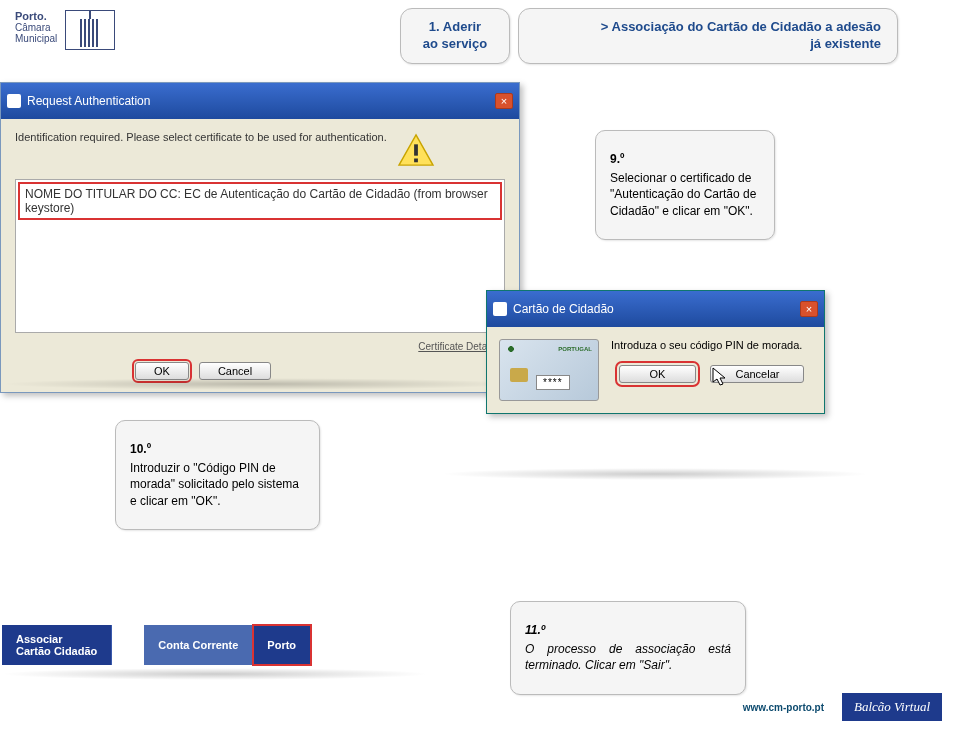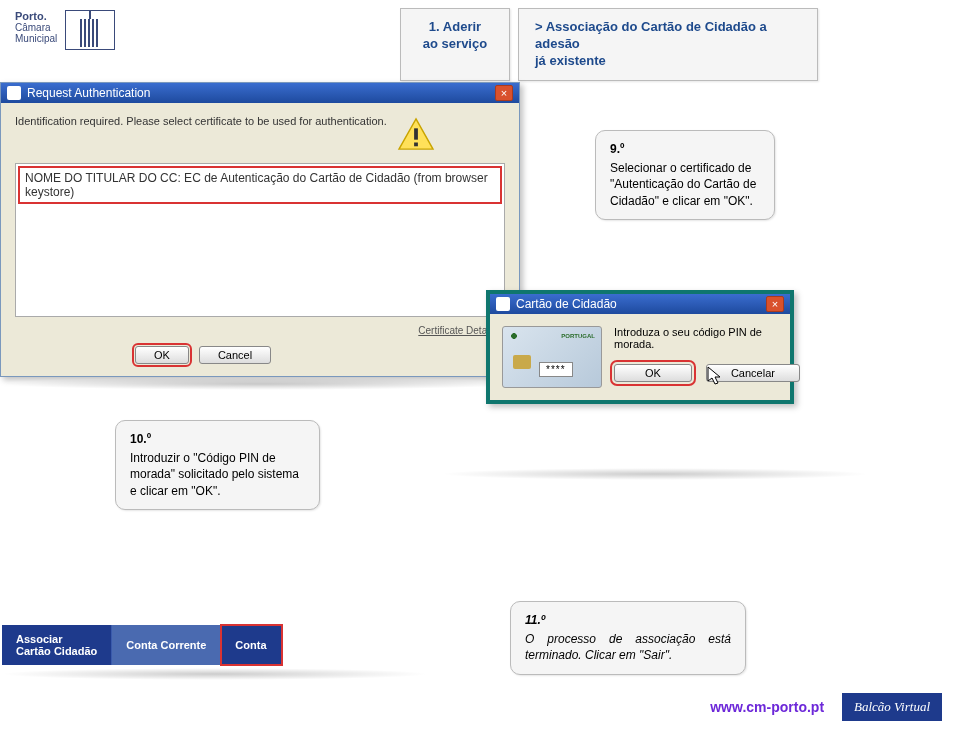--- a/index.html
+++ b/index.html
@@ -6,71 +6,71 @@
   body { width: 960px; height: 733px; background: #fff; font-family: Arial, sans-serif; position: relative; overflow: hidden; }
   
   .logo-area { position: absolute; top: 10px; left: 15px; display: flex; align-items: flex-start; gap: 8px; }
   .logo-text { font-size: 10px; color: #3a4a7a; line-height: 1.1; }
   .logo-text strong { font-weight: bold; font-size: 11px; }
   .logo-icon { width: 50px; height: 40px; border: 1px solid #3a4a7a; display: flex; align-items: flex-end; justify-content: center; padding-bottom: 2px; }
   .building { width: 20px; height: 28px; background: repeating-linear-gradient(90deg, #3a4a7a 0 2px, transparent 2px 4px); position: relative; }
   .building::after { content: ""; position: absolute; top: -8px; left: 50%; transform: translateX(-50%); width: 2px; height: 8px; background: #3a4a7a; }
   
   .header-callouts { position: absolute; top: 8px; left: 400px; display: flex; gap: 8px; }
-  .callout { background: #f5f5f5; border: 1px solid #bbb; border-radius: 0; padding: 10px 16px; font-size: 13px; line-height: 1.3; box-shadow: 1px 1px 2px rgba(0,0,0,0.1); }
+  .callout { background: #f5f5f5; border: 1px solid #bbb; border-radius: 12px; padding: 10px 16px; font-size: 13px; line-height: 1.3; box-shadow: 1px 1px 2px rgba(0,0,0,0.1); }
   .callout.small { width: 110px; text-align: center; }
-  .callout.wide { width: 300px; }
+  .callout.wide { width: 380px; text-align: right; }
   .blue-text { color: #1e4a8c; font-weight: bold; }
   
   .dialog-auth { position: absolute; top: 82px; left: 0; width: 520px; background: #ece9d8; border: 1px solid #7a98bd; box-shadow: 3px 3px 6px rgba(0,0,0,0.25); }
-  .dlg-title { background: linear-gradient(180deg, #3a6dcf 0%, #1e4a9e 100%); color: #fff; font-size: 12px; padding: 2px 6px; display: flex; align-items: center; justify-content: space-between; }
+  .dlg-title { background: linear-gradient(180deg, #3a6dcf 0%, #1e4a9e 100%); color: #fff; font-size: 12px; padding: 10px 6px; display: flex; align-items: center; justify-content: space-between; }
   .dlg-title-left { display: flex; align-items: center; gap: 6px; }
   .dlg-ico { width: 14px; height: 14px; background: #fff; border-radius: 2px; display: inline-block; }
   .dlg-close { width: 18px; height: 16px; background: #d9512c; border: 1px solid #a93a1f; border-radius: 2px; color: #fff; font-size: 11px; text-align: center; line-height: 14px; cursor: pointer; }
   .dlg-body { padding: 12px 14px; font-size: 11px; color: #333; }
   .dlg-prompt { display: flex; gap: 10px; align-items: flex-start; margin-bottom: 12px; }
   .warn-icon { width: 38px; height: 34px; display: block; flex-shrink: 0; margin-top: 2px; }
   .cert-box { border: 1px solid #aaa; background: #fff; padding: 2px; }
   .cert-row { border: 2px solid #d93333; padding: 3px 5px; font-size: 12px; color: #333; }
   .cert-list-pad { height: 110px; }
   .cert-details { text-align: right; margin-top: 8px; font-size: 10px; color: #555; text-decoration: underline; }
   .dlg-btns { display: flex; gap: 10px; margin-top: 10px; margin-left: 120px; }
   .winbtn { background: linear-gradient(#fff,#ddd); border: 1px solid #888; border-radius: 3px; padding: 2px 18px; font-size: 11px; cursor: pointer; }
   .winbtn.hi { outline: 2px solid #d93333; outline-offset: 1px; }
   
-  .step-callout { position: absolute; background: #f5f5f5; border: 1px solid #bbb; border-radius: 10px; padding: 10px 14px; font-size: 12px; line-height: 1.35; box-shadow: 1px 1px 2px rgba(0,0,0,0.1); }
+  .step-callout { position: absolute; background: #f5f5f5; border: 1px solid #bbb; border-radius: 10px; padding: 20px 14px; font-size: 12px; line-height: 1.35; box-shadow: 1px 1px 2px rgba(0,0,0,0.1); }
   .step9 { top: 130px; left: 595px; width: 180px; }
   .step10 { top: 420px; left: 115px; width: 205px; }
   .step11 { top: 601px; left: 510px; width: 236px; text-align: justify; font-style: italic; }
   .stepnum { font-weight: bold; margin-bottom: 3px; }
   
-  .dialog-cc { position: absolute; top: 290px; left: 486px; width: 308px; background: #ece9d8; border: 4px solid #0f766e; box-shadow: 3px 3px 6px rgba(0,0,0,0.25); }
+  .dialog-cc { position: absolute; top: 290px; left: 486px; width: 339px; background: #ece9d8; border: 1px solid #0f766e; box-shadow: 3px 3px 6px rgba(0,0,0,0.25); }
   .cc-body { padding: 12px; font-size: 11px; display: flex; gap: 12px; align-items: flex-start; }
   .card-img { width: 100px; height: 62px; background: linear-gradient(135deg,#d9e4ee,#b7c9da); border: 1px solid #999; position: relative; border-radius: 3px; flex-shrink: 0; }
   .card-img::before { content: ""; position: absolute; top: 4px; left: 6px; width: 10px; height: 10px; background: radial-gradient(circle,#2a6c2a 40%,transparent 42%); }
   .card-chip { position: absolute; top: 28px; left: 10px; width: 18px; height: 14px; background: #c9a94a; border-radius: 2px; }
   .card-dots { position: absolute; bottom: 10px; left: 36px; background: #fff; border: 1px solid #888; padding: 1px 6px; font-size: 10px; letter-spacing: 1px; }
   .card-pt { position: absolute; top: 6px; right: 6px; font-size: 6px; color: #2a6c2a; font-weight: bold; }
   .cc-right { flex: 1; }
   .cc-prompt { margin-bottom: 14px; }
   .pin-row { display: flex; align-items: center; gap: 8px; margin-bottom: 20px; }
   .pin-label { font-size: 11px; }
   .pin-input { flex: 1; border: 1px solid #888; padding: 2px 5px; font-size: 11px; background: #fff; outline: 2px solid #d93333; outline-offset: 1px; }
   .cc-btns { display: flex; gap: 14px; justify-content: center; }
   .cc-btns .winbtn.hi-ok { outline: 2px solid #d93333; outline-offset: 2px; padding: 2px 30px; }
   .cc-btns .winbtn.cancel { padding: 2px 24px; }
   .cursor { position: absolute; bottom: -4px; left: 50%; }
   
   .nav-bar { position: absolute; top: 625px; left: 0; width: 422px; height: 40px; display: flex; border-left: 2px solid #fff; }
   .nav-item { background: #1e3a8c; color: #fff; font-size: 11px; font-weight: bold; padding: 5px 14px; display: flex; flex-direction: column; justify-content: center; border-right: 1px solid #3a5aac; cursor: pointer; }
-  .nav-item.light { background: #4a6ab0; }
+  .nav-item.light { background: #4a6ab0; margin-left: 32px; }
   .nav-sair { outline: 2px solid #d93333; outline-offset: -1px; }
   
   .footer { position: absolute; bottom: 12px; right: 18px; display: flex; align-items: center; gap: 18px; }
-  .footer-url { color: #6d28d9; font-weight: bold; font-size: 14px; margin-left: 9px; }
+  .footer-url { color: #0c4a6e; font-weight: bold; font-size: 10px; margin-left: 9px; }
   .balcao { background: #1e3a8c; color: #fff; font-size: 13px; padding: 6px 12px; font-style: italic; font-family: Liberation Serif, serif; }
   
   .shadow-under { position: absolute; width: 520px; height: 12px; background: radial-gradient(ellipse at center, rgba(0,0,0,0.2) 0%, transparent 70%); }
 </style>
 </head>
 <body>
 
 <div class="logo-area">
   <div class="logo-text">
     <strong>Porto.</strong><br>
@@ -160,21 +160,21 @@
   <div class="stepnum">10.º</div>
   <div>Introduzir o "Código PIN de morada" solicitado pelo sistema e clicar em "OK".</div>
 </div>
 
 <div class="nav-bar">
   <div class="nav-item">
     <span>Associar</span>
     <span>Cartão Cidadão</span>
   </div>
   <div class="nav-item light">Conta Corrente</div>
-  <div class="nav-item nav-sair">Conta</div>
+  <div class="nav-item nav-sair">Porto</div>
 </div>
 <div class="shadow-under" style="top:668px; left:0; width:430px;"></div>
 
 <div class="step-callout step11">
   <div class="stepnum">11.º</div>
   <div>O processo de associação está terminado. Clicar em "Sair".</div>
 </div>
 
 <div class="footer">
   <span class="footer-url">www.cm-porto.pt</span>

